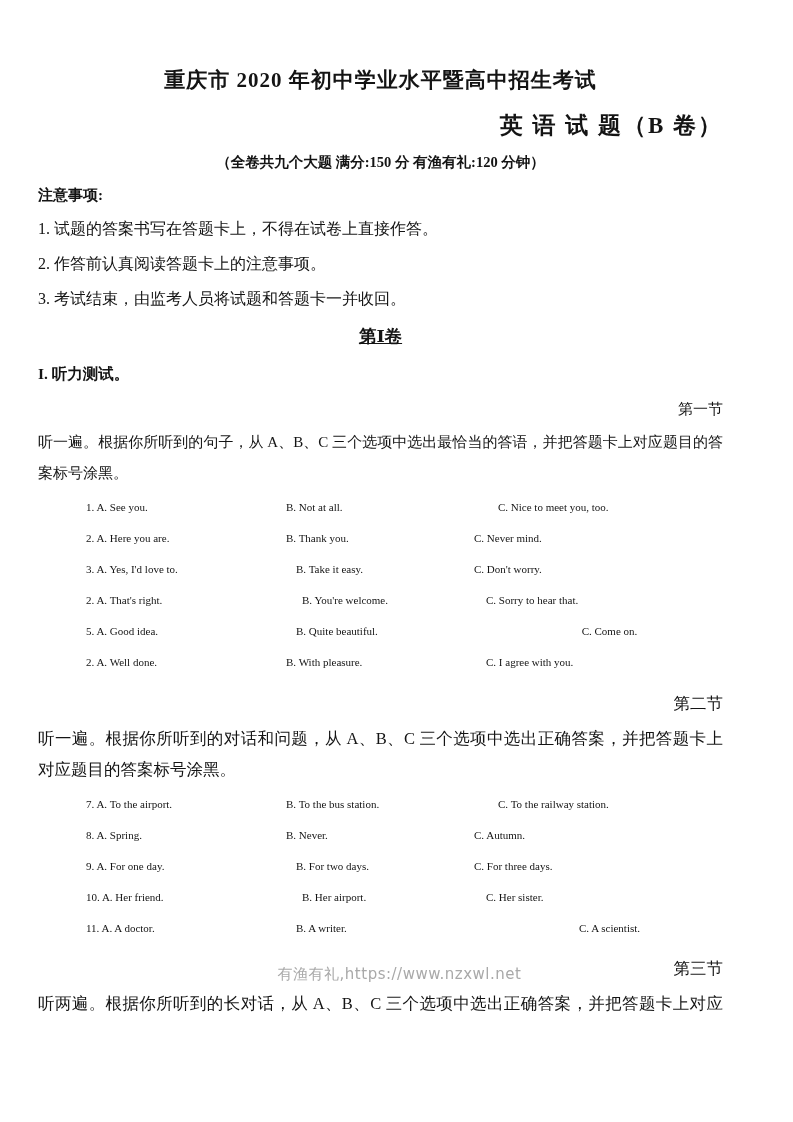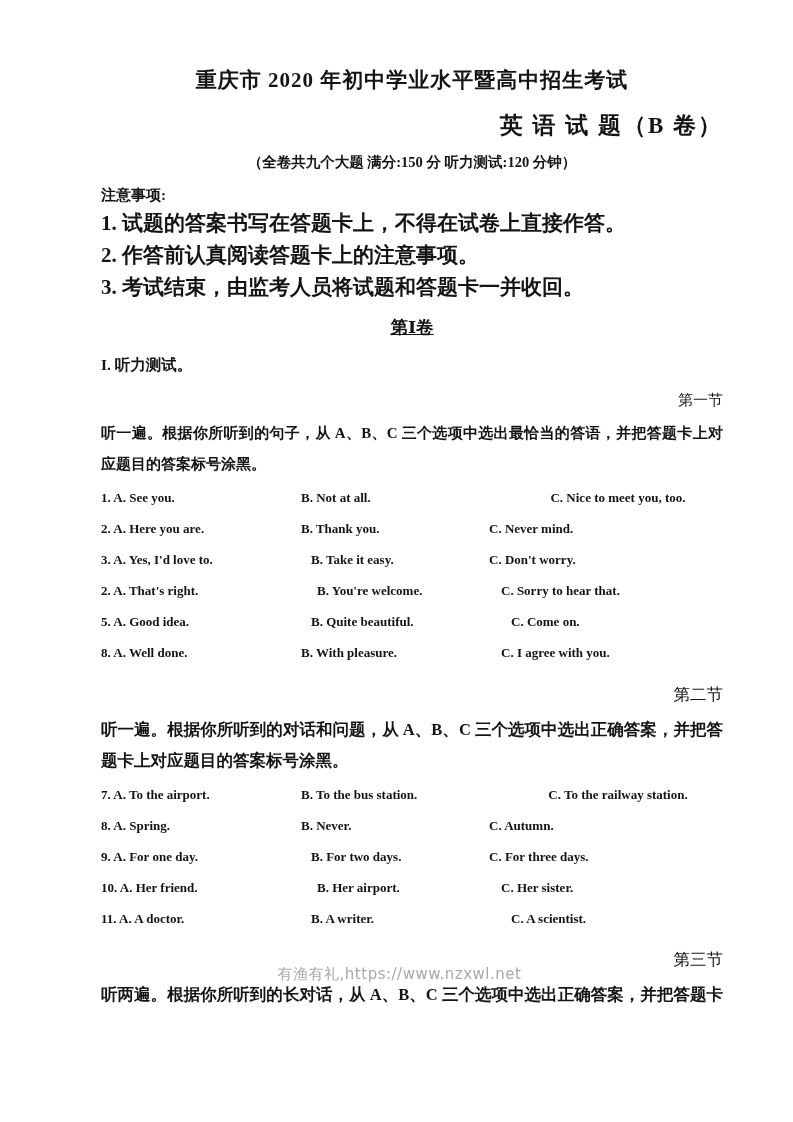--- a/index.html
+++ b/index.html
@@ -5,21 +5,21 @@
   html, body {
     margin: 0;
     padding: 0;
     background: #ffffff;
   }
   .page {
     position: relative;
     width: 793px;
     height: 1012px;
     box-sizing: border-box;
-    padding: 60px 70px 0 101px;
+    padding: 60px 70px 0 38px;
     background: #ffffff;
     overflow: hidden;
     font-family: "Liberation Serif", "DejaVu Serif", serif;
     color: #141414;
   }
   .title1 {
     margin: 6px 0 0 0;
     text-align: center;
     font-size: 21px;
     font-weight: 700;
@@ -37,23 +37,23 @@
     text-align: center;
     font-size: 14.5px;
     font-weight: 700;
   }
   .notice-head {
     margin: 14px 0 0 0;
     font-size: 15px;
     font-weight: 700;
   }
   .notice {
-    margin: 4px 0 0 0;
-    font-size: 21px;
-    font-weight: 700;
+    margin: 14px 0 0 0;
+    font-size: 16px;
+    font-weight: 400;
   }
   .part-title {
     margin: 14px 0 0 0;
     text-align: center;
     font-size: 17.5px;
     font-weight: 700;
     text-decoration: underline;
   }
   .listening-head {
     margin: 16px 0 0 0;
@@ -65,68 +65,69 @@
     font-size: 15px;
     font-weight: 400;
     text-align: right;
   }
   .sec-label.big {
     font-size: 16.5px;
   }
   .instr {
     margin: 8px 0 0 0;
     font-size: 15px;
-    font-weight: 700;
+    font-weight: 400;
     line-height: 2.05;
     text-align: justify;
   }
   .instr.big {
     font-size: 16.5px;
     line-height: 1.9;
   }
   .questions {
     margin-top: 3px;
   }
   .q-row {
     display: grid;
     grid-template-columns: 200px 188px 1fr;
     height: 31px;
     align-items: center;
-    font-size: 13px;
-    font-weight: 700;
+    font-size: 11px;
+    font-weight: 400;
+    margin-left: 48px;
   }
   .q-row .cell {
     white-space: nowrap;
   }
   
   .q-row:nth-child(3) .col-b, .q-row:nth-child(5) .col-b { padding-left: 10px; }
   .q-row:nth-child(4) .col-b { padding-left: 16px; }
-  .q-row:nth-child(1) .col-c { padding-left: 24px; text-align: center; }
+  .q-row:nth-child(1) .col-c { padding-left: 24px; }
   .q-row:nth-child(4) .col-c, .q-row:nth-child(6) .col-c { padding-left: 12px; }
-  .q-row:nth-child(5) .col-c { padding-left: 22px; }
+  .q-row:nth-child(5) .col-c { padding-left: 22px; text-align: center; }
   .footer {
     position: absolute;
     left: 6px;
     right: 0;
     bottom: 28px;
     text-align: center;
     font-family: "DejaVu Sans", "Liberation Sans", sans-serif;
     font-size: 15px;
     color: #a9a9a9;
     letter-spacing: 0.5px;
   }
 </style>
 </head>
 <body>
 
 <div class="page">
 
   <h1 class="title1">重庆市 2020 年初中学业水平暨高中招生考试</h1>
   <h2 class="title2">英 语 试 题（B 卷）</h2>
-  <div class="meta">（全卷共九个大题  满分:150 分  听力测试:120 分钟）</div>
+  <div class="meta">（全卷共九个大题  满分:150 分  有渔有礼:120 分钟）</div>
 
   <div class="notice-head">注意事项:</div>
   <p class="notice">1. 试题的答案书写在答题卡上，不得在试卷上直接作答。</p>
   <p class="notice">2. 作答前认真阅读答题卡上的注意事项。</p>
   <p class="notice">3. 考试结束，由监考人员将试题和答题卡一并收回。</p>
 
   <div class="part-title">第Ⅰ卷</div>
   <div class="listening-head">I. 听力测试。</div>
 
   <div class="sec-label">第一节</div>
@@ -152,21 +153,21 @@
       <span class="cell col-a">2. A. That's right.</span>
       <span class="cell col-b">B. You're welcome.</span>
       <span class="cell col-c">C. Sorry to hear that.</span>
     </div>
     <div class="q-row">
       <span class="cell col-a">5. A. Good idea.</span>
       <span class="cell col-b">B. Quite beautiful.</span>
       <span class="cell col-c">C. Come on.</span>
     </div>
     <div class="q-row">
-      <span class="cell col-a">8. A. Well done.</span>
+      <span class="cell col-a">2. A. Well done.</span>
       <span class="cell col-b">B. With pleasure.</span>
       <span class="cell col-c">C. I agree with you.</span>
     </div>
   </div>
 
   <div class="sec-label big">第二节</div>
   <p class="instr big">听一遍。根据你所听到的对话和问题，从 A、B、C 三个选项中选出正确答案，并把答题卡上对应题目的答案标号涂黑。</p>
 
   <div class="questions">
     <div class="q-row">

